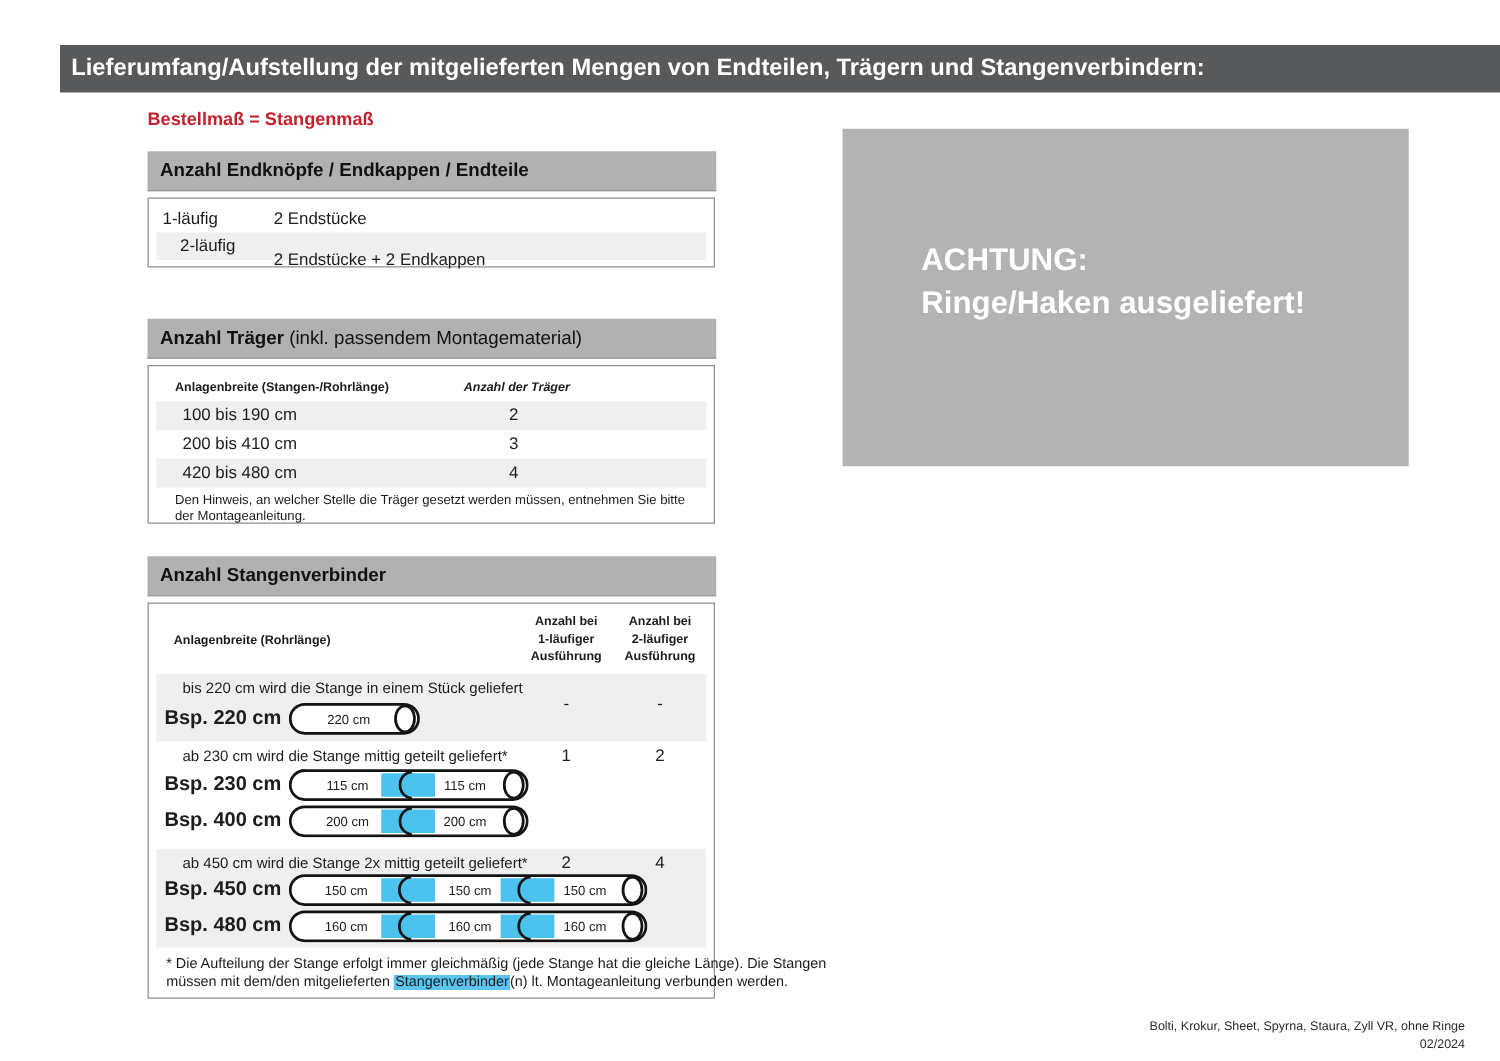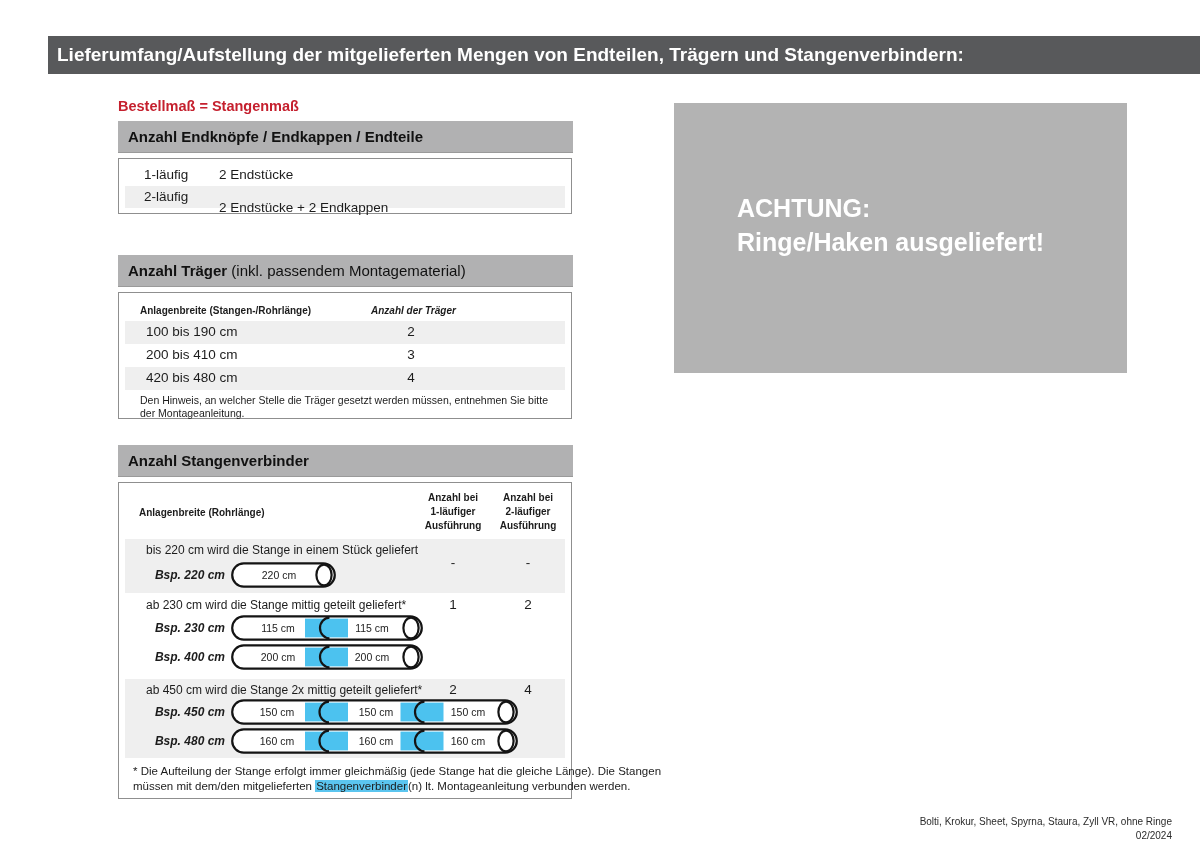--- a/index.html
+++ b/index.html
@@ -9,42 +9,42 @@
   }
   .abs { position:absolute; }
 
   
   .titlebar {
     left:48px; top:36px; width:1143px; height:38px; background:#58595B;
     color:#ffffff; font-weight:bold; font-size:19px; line-height:38px;
     padding-left:9px; white-space:nowrap;
   }
 
-  .subtitle { left:118px; top:98px; font-size:14.5px; font-weight:bold; color:#C5202E; }
+  .subtitle { left:118px; top:88px; font-size:14.5px; font-weight:bold; color:#C5202E; }
 
   
   .hbar {
     left:118px; width:445px; height:31px; background:#B1B1B2;
     border-bottom:1px solid #9a9a9a; color:#111; font-size:15px;
     line-height:31px; padding-left:10px; white-space:nowrap;
   }
   .hbar b { font-weight:bold; }
 
   
   .tbox { left:118px; width:452px; background:#fff; border:1.5px solid #8F8F8F; }
   .stripe { position:absolute; left:6px; width:440px; background:#EFEFEF; }
 
   .cell { position:absolute; font-size:13.5px; line-height:22px; white-space:nowrap; }
   .colhead { position:absolute; font-size:10px; font-weight:bold; line-height:14px; white-space:nowrap; }
   .center { text-align:center; }
   .note { position:absolute; font-size:10.5px; line-height:13px; white-space:nowrap; }
 
   .desc { position:absolute; font-size:12px; line-height:16px; white-space:nowrap; }
   .cnt  { position:absolute; width:80px; text-align:center; font-size:13.5px; line-height:16px; }
-  .bsp  { position:absolute; font-size:12px; font-weight:bold; height:26px; line-height:26px; text-align:right; width:100px; left:6px; white-space:nowrap;font-style:italic; }
+  .bsp  { position:absolute; font-size:16px; font-weight:bold; height:26px; line-height:26px; text-align:right; width:100px; left:6px; white-space:nowrap; }
   .rod  { position:absolute; left:112px; }
 
   .footnote { position:absolute; left:14px; font-size:11.5px; line-height:15px; white-space:nowrap; }
   .hl { background:#5BC5EF; padding:0 1px; }
 
   
   .notice { left:674px; top:103px; width:453px; height:270px; background:#B3B3B3; }
   .notice-text {
     position:absolute; left:63px; top:88px; color:#ffffff;
     font-size:25px; font-weight:bold; line-height:34px; white-space:nowrap;
@@ -58,21 +58,21 @@
 <body>
 
 <div class="page">
 
   <div class="abs titlebar">Lieferumfang/Aufstellung der mitgelieferten Mengen von Endteilen, Trägern und Stangenverbindern:</div>
 
   <div class="abs subtitle">Bestellmaß = Stangenmaß</div>
 
   <div class="abs hbar" style="top:121px; font-weight:bold;">Anzahl Endknöpfe / Endkappen / Endteile</div>
   <div class="abs tbox" style="top:158px; height:54px;">
-    <div class="cell" style="left:25px; top:5px;">1-läufig</div>
+    <div class="cell" style="left:11px; top:5px;">1-läufig</div>
     <div class="cell" style="left:100px; top:5px;">2 Endstücke</div>
     <div class="stripe" style="top:27px; height:22px;"></div>
     <div class="cell" style="left:25px; top:27px;">2-läufig</div>
     <div class="cell" style="left:100px; top:38px;">2 Endstücke + 2 Endkappen</div>
   </div>
 
   <div class="abs hbar" style="top:255px;"><b>Anzahl Träger</b><span> (inkl. passendem Montagematerial)</span></div>
   <div class="abs tbox" style="top:292px; height:125px;">
     <div class="colhead" style="left:21px; top:11px;">Anlagenbreite (Stangen-/Rohrlänge)</div>
     <div class="colhead" style="left:252px; top:11px;font-style:italic;">Anzahl der Träger</div>

